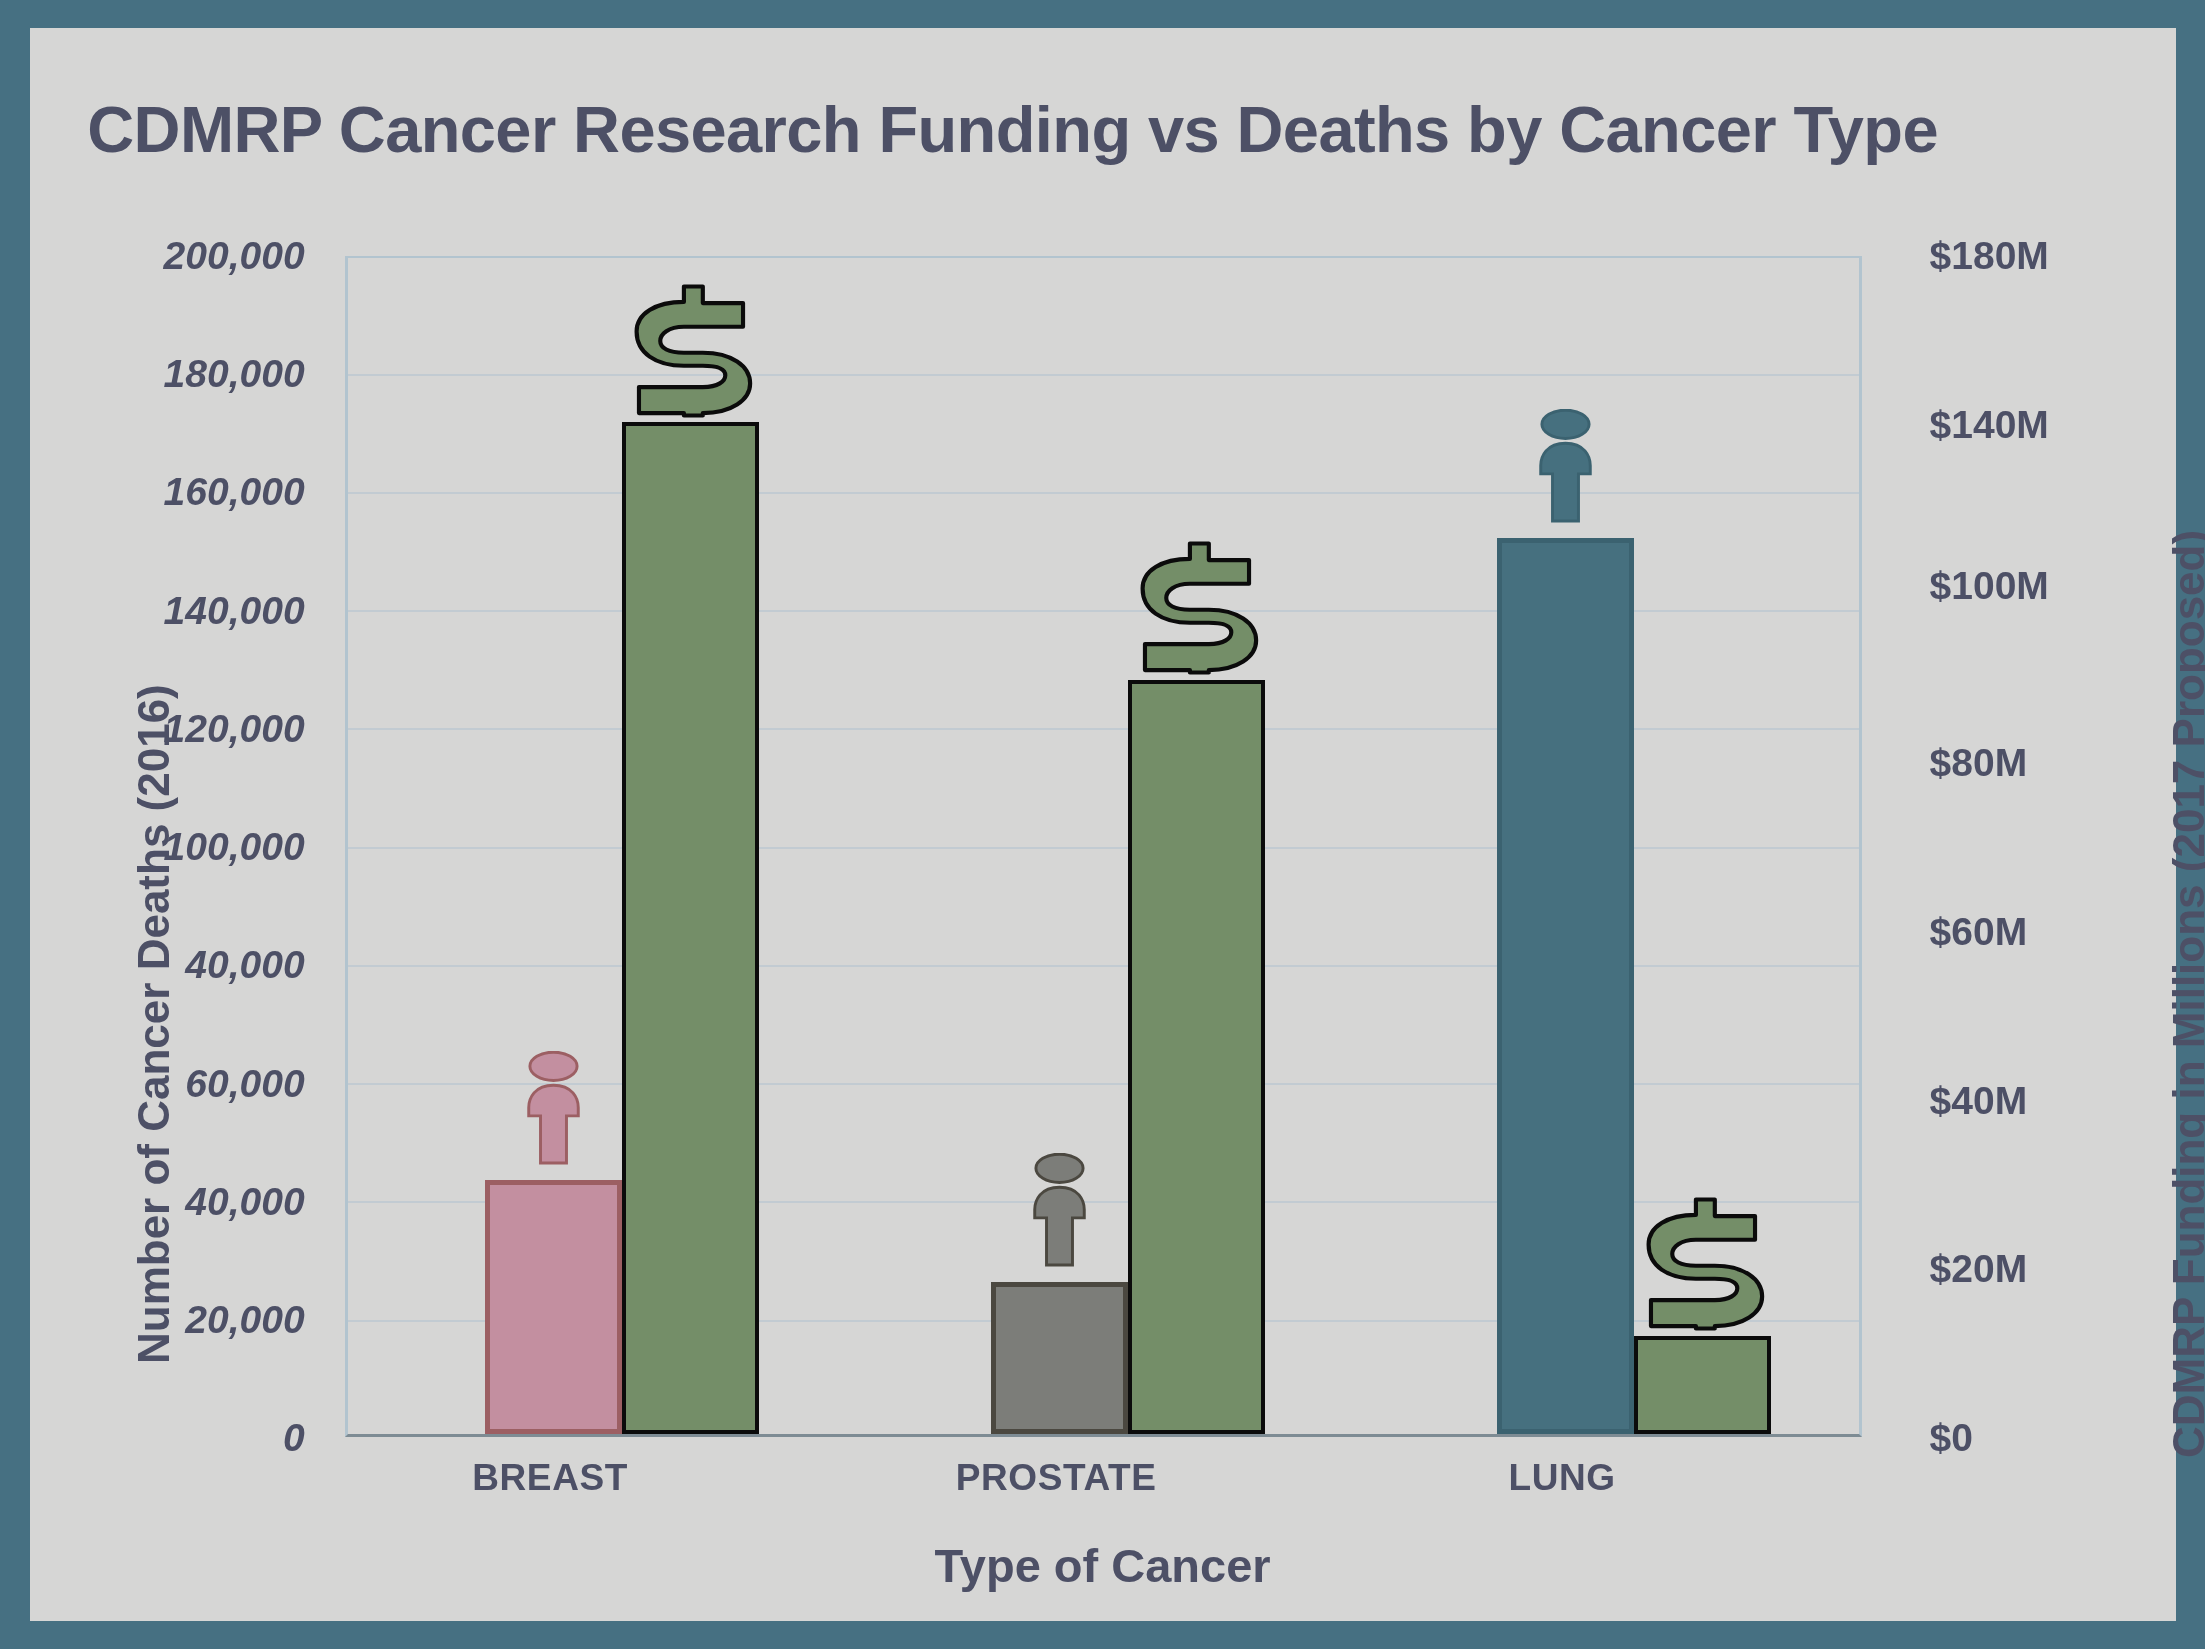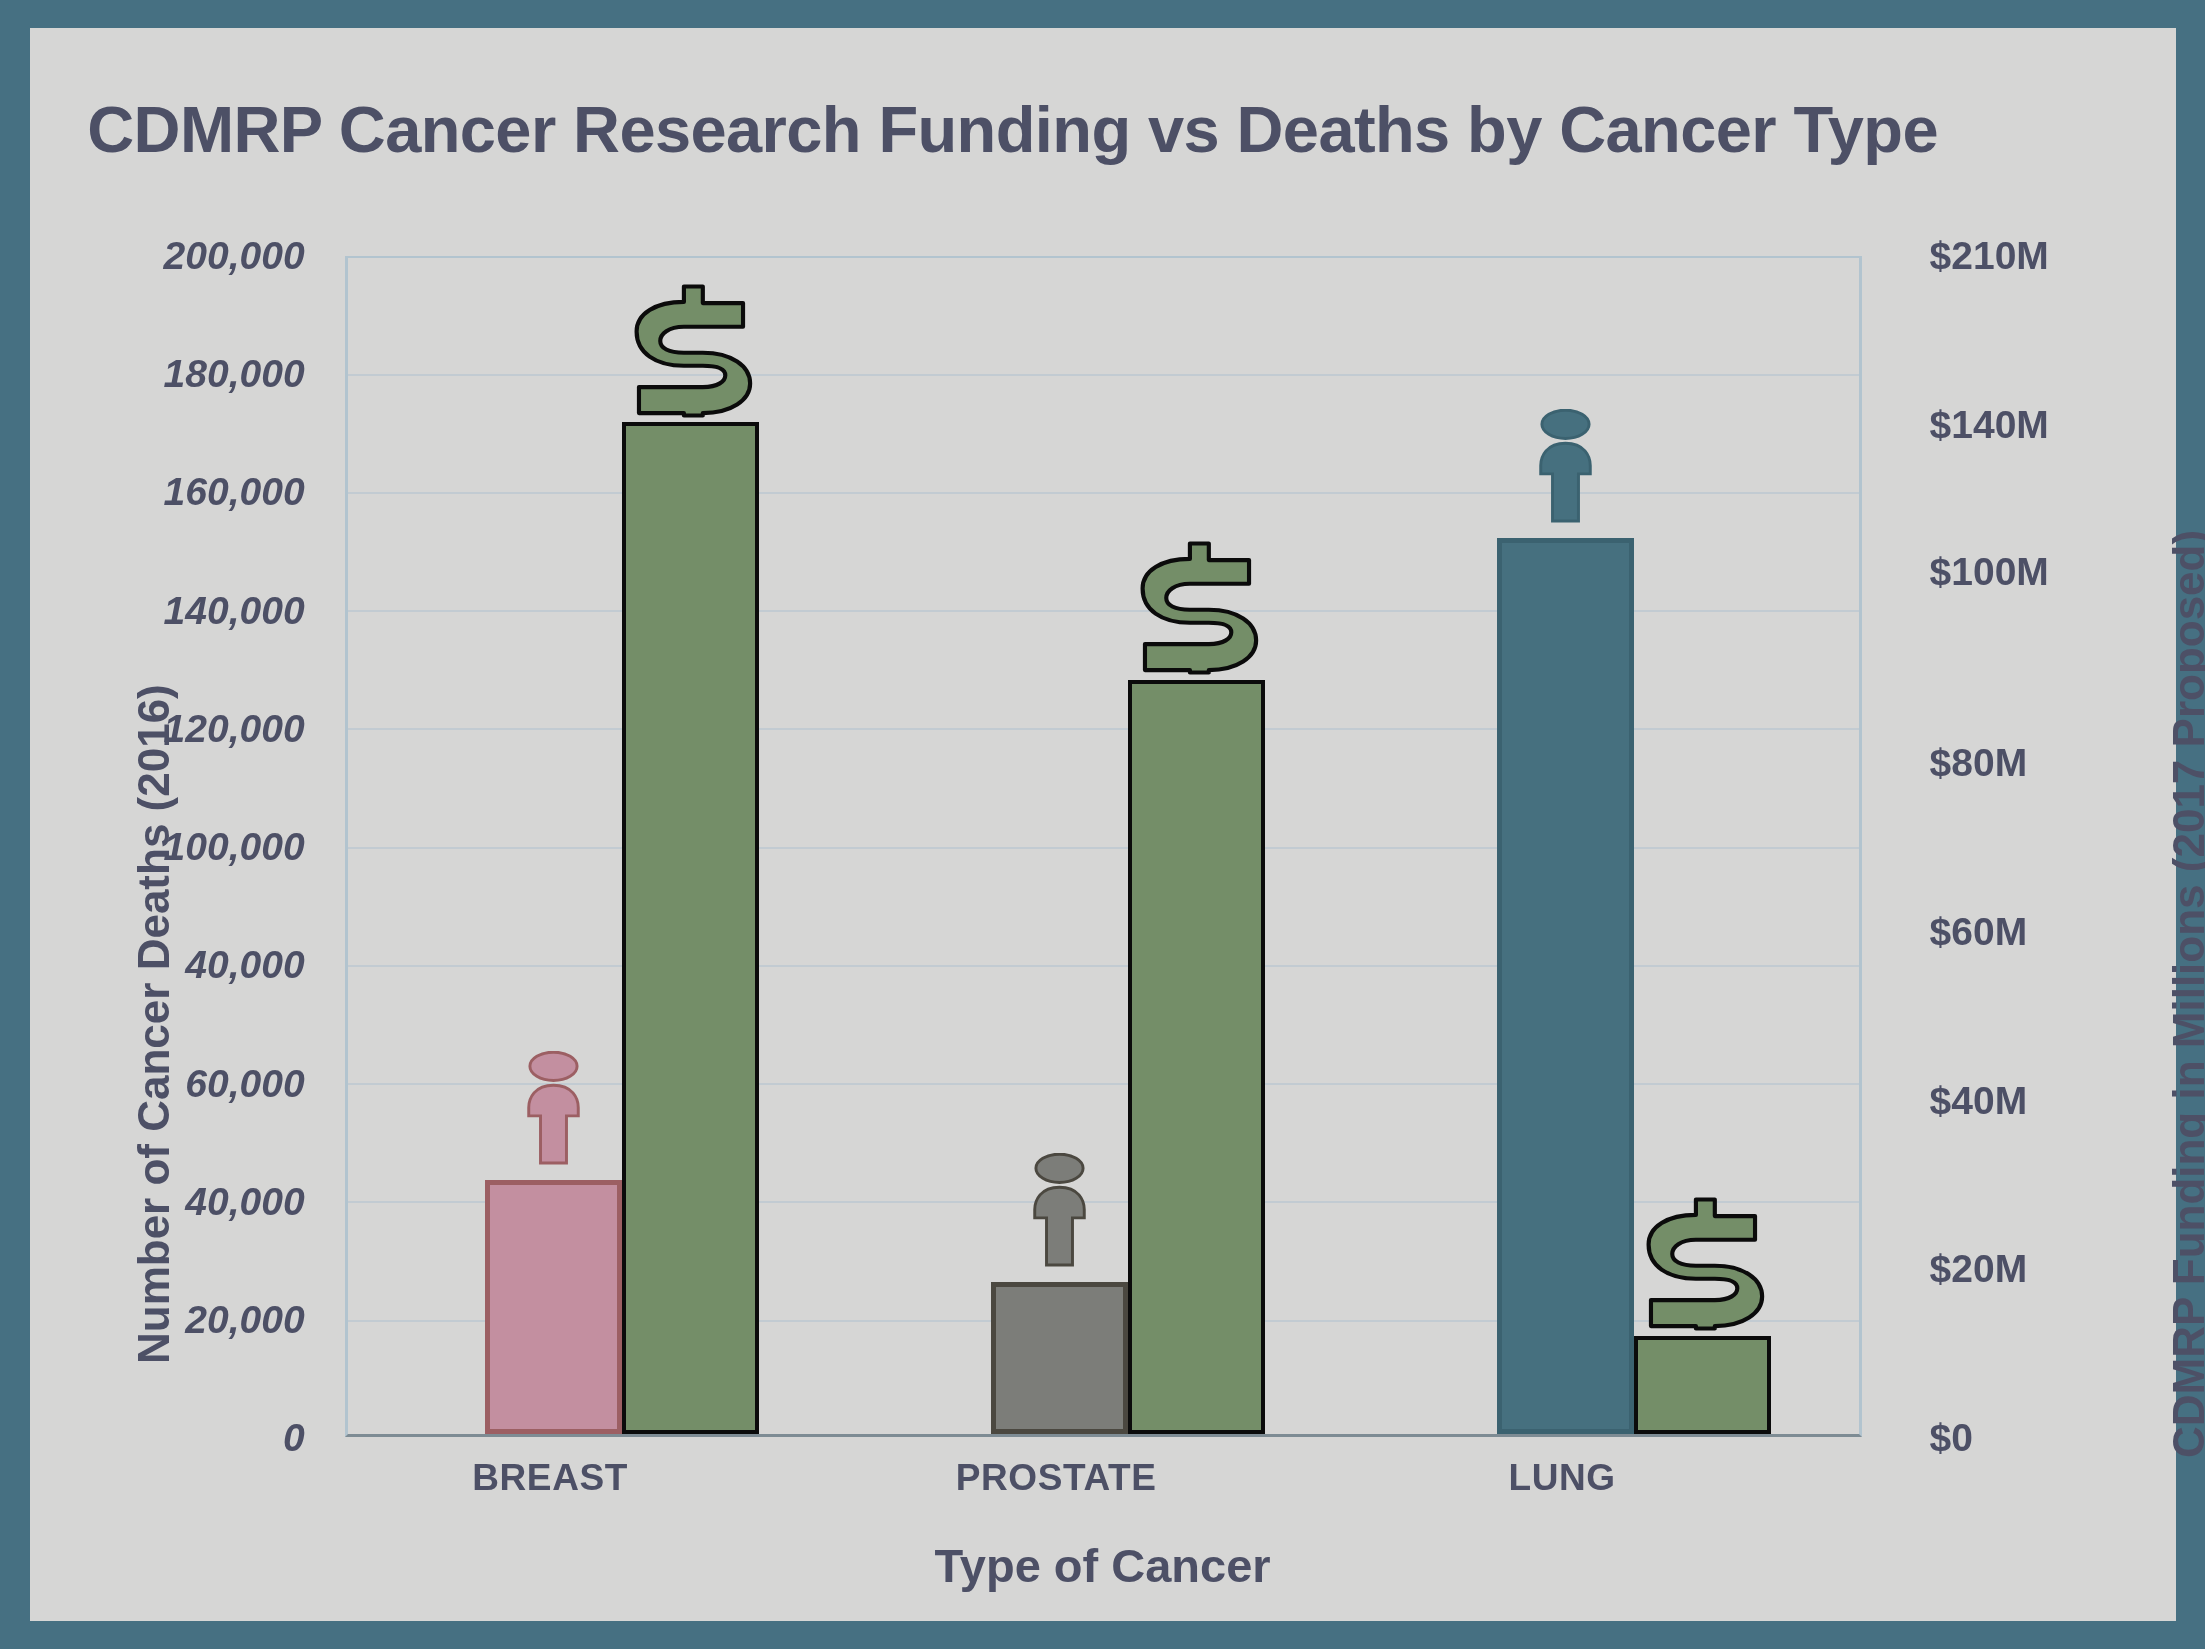--- a/index.html
+++ b/index.html
@@ -138,23 +138,23 @@
   <div class="tick-left" style="top:444px">160,000</div>
   <div class="tick-left" style="top:563px">140,000</div>
   <div class="tick-left" style="top:681px">120,000</div>
   <div class="tick-left" style="top:799px">100,000</div>
   <div class="tick-left" style="top:917px">40,000</div>
   <div class="tick-left" style="top:1036px">60,000</div>
   <div class="tick-left" style="top:1154px">40,000</div>
   <div class="tick-left" style="top:1272px">20,000</div>
   <div class="tick-left" style="top:1390px">0</div>
 
-  <div class="tick-right" style="top:208px">$210M</div>
+  <div class="tick-right" style="top:208px">$180M</div>
   <div class="tick-right" style="top:377px">$140M</div>
-  <div class="tick-right" style="top:524px">$100M</div>
+  <div class="tick-right" style="top:538px">$100M</div>
   <div class="tick-right" style="top:715px">$80M</div>
   <div class="tick-right" style="top:884px">$60M</div>
   <div class="tick-right" style="top:1053px">$40M</div>
   <div class="tick-right" style="top:1221px">$20M</div>
   <div class="tick-right" style="top:1390px">$0</div>
 
   <div id="plot">
     <div class="gridline" style="top:116px"></div>
     <div class="gridline" style="top:234px"></div>
     <div class="gridline" style="top:352px"></div>

